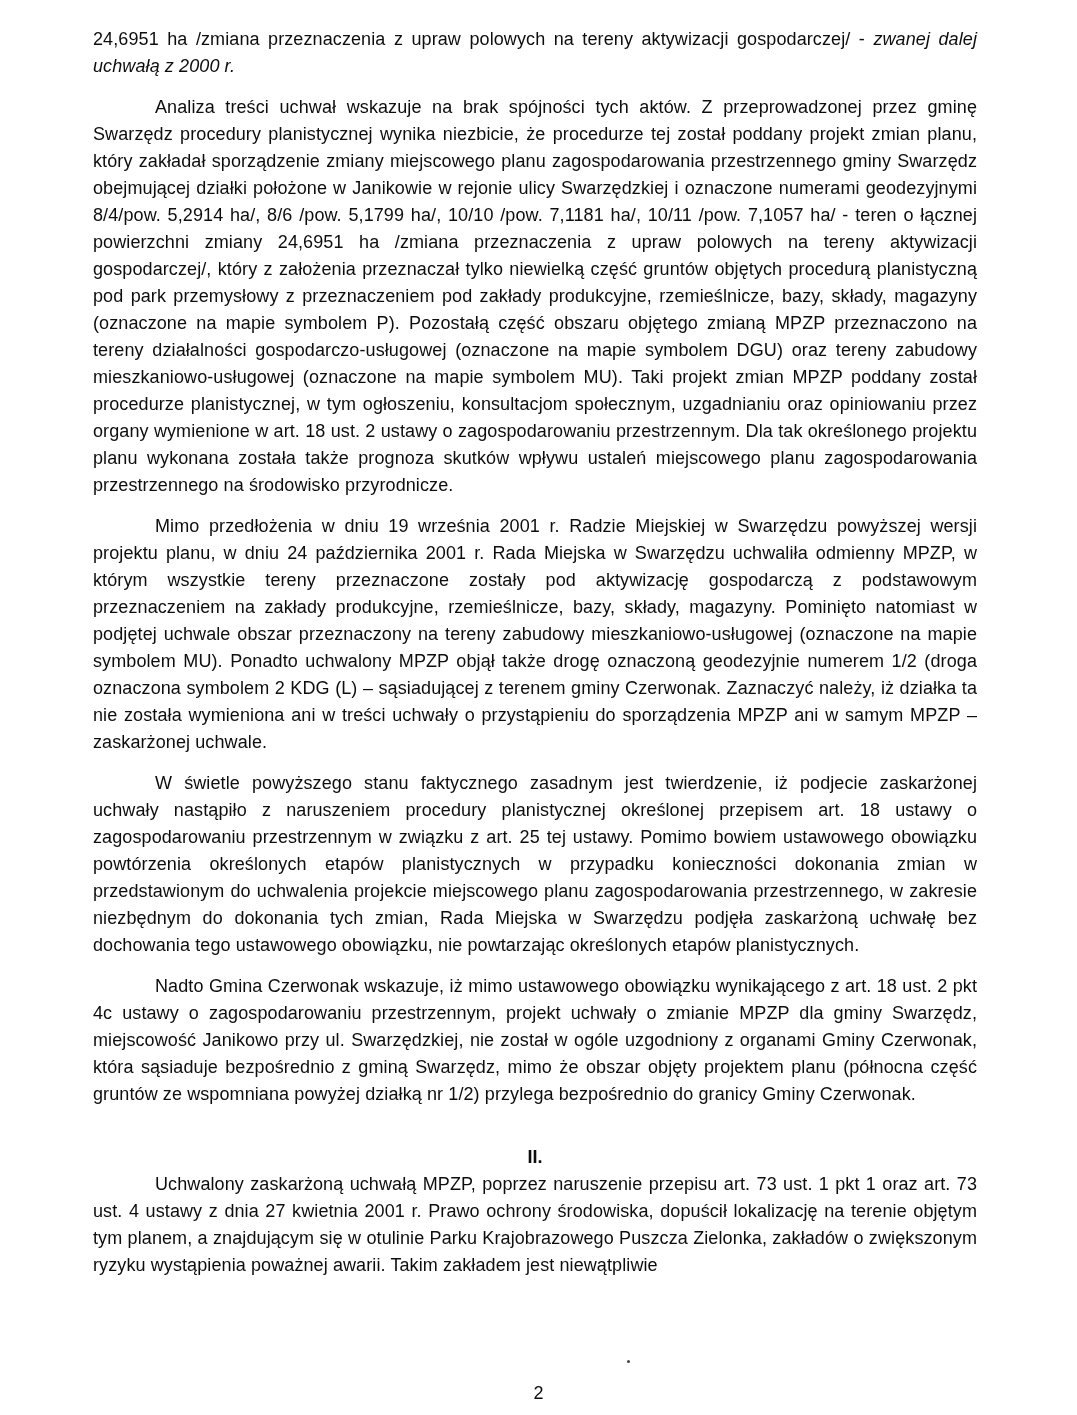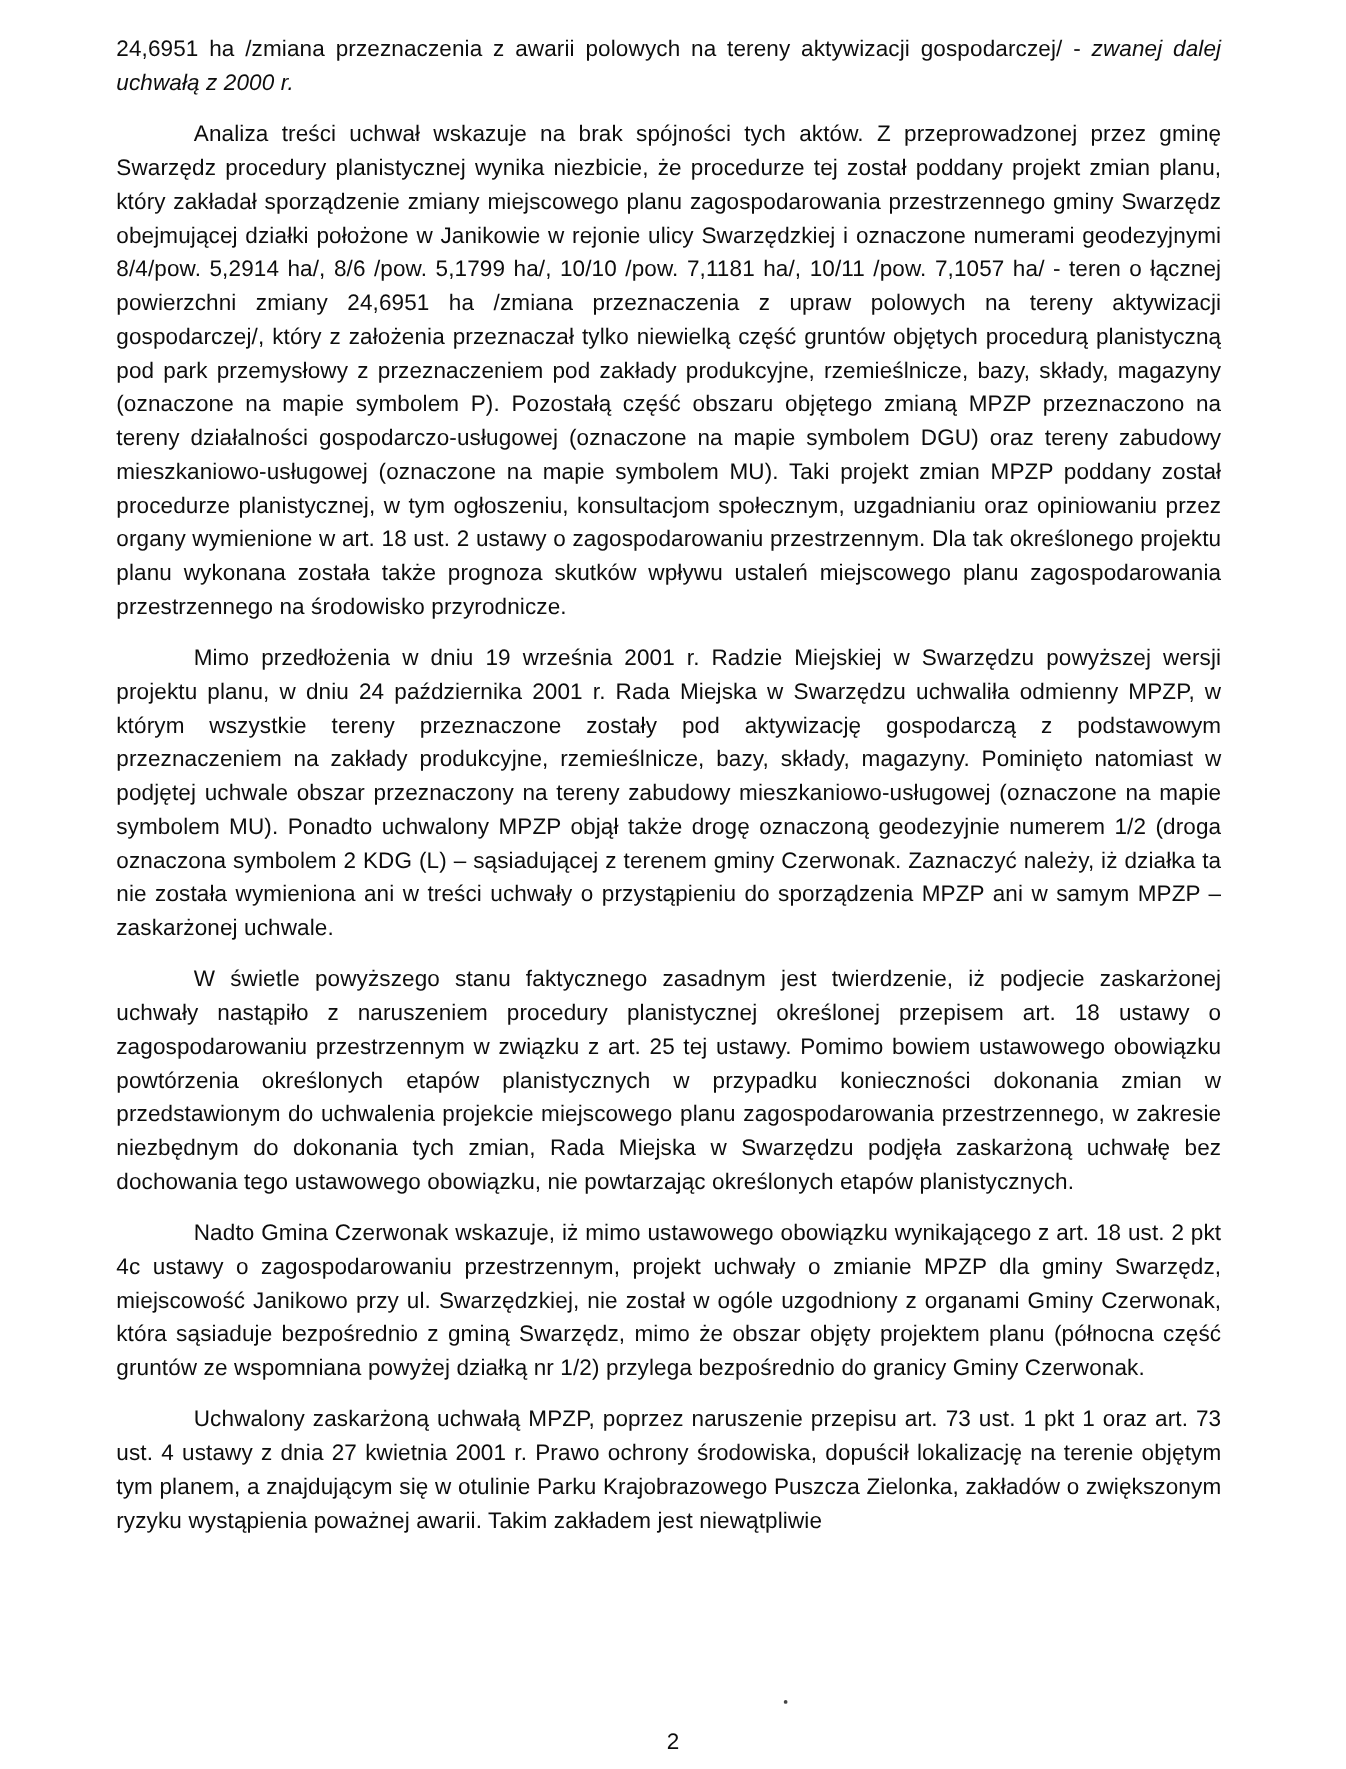--- a/index.html
+++ b/index.html
@@ -58,30 +58,31 @@
     height: 3px;
     border-radius: 50%;
     background: #444;
   }
 </style>
 </head>
 <body>
 
 <div class="page">
 
-  <p class="para"><span>24,6951 ha /zmiana przeznaczenia z awarii polowych na tereny aktywizacji gospodarczej/ - </span><span class="italic">zwanej dalej uchwałą z 2000 r.</span></p>
+  <p class="para"><span>24,6951 ha /zmiana przeznaczenia z upraw polowych na tereny aktywizacji gospodarczej/ - </span><span class="italic">zwanej dalej uchwałą z 2000 r.</span></p>
 
   <p class="para indent">Analiza treści uchwał wskazuje na brak spójności tych aktów. Z przeprowadzonej przez gminę Swarzędz procedury planistycznej wynika niezbicie, że procedurze tej został poddany projekt zmian planu, który zakładał sporządzenie zmiany miejscowego planu zagospodarowania przestrzennego gminy Swarzędz obejmującej działki położone w Janikowie w rejonie ulicy Swarzędzkiej i oznaczone numerami geodezyjnymi 8/4/pow. 5,2914 ha/, 8/6 /pow. 5,1799 ha/, 10/10 /pow. 7,1181 ha/, 10/11 /pow. 7,1057 ha/ - teren o łącznej powierzchni zmiany 24,6951 ha /zmiana przeznaczenia z upraw polowych na tereny aktywizacji gospodarczej/, który z założenia przeznaczał tylko niewielką część gruntów objętych procedurą planistyczną pod park przemysłowy z przeznaczeniem pod zakłady produkcyjne, rzemieślnicze, bazy, składy, magazyny (oznaczone na mapie symbolem P). Pozostałą część obszaru objętego zmianą MPZP przeznaczono na tereny działalności gospodarczo-usługowej (oznaczone na mapie symbolem DGU) oraz tereny zabudowy mieszkaniowo-usługowej (oznaczone na mapie symbolem MU). Taki projekt zmian MPZP poddany został procedurze planistycznej, w tym ogłoszeniu, konsultacjom społecznym, uzgadnianiu oraz opiniowaniu przez organy wymienione w art. 18 ust. 2 ustawy o zagospodarowaniu przestrzennym. Dla tak określonego projektu planu wykonana została także prognoza skutków wpływu ustaleń miejscowego planu zagospodarowania przestrzennego na środowisko przyrodnicze.</p>
 
   <p class="para indent">Mimo przedłożenia w dniu 19 września 2001 r. Radzie Miejskiej w Swarzędzu powyższej wersji projektu planu, w dniu 24 października 2001 r. Rada Miejska w Swarzędzu uchwaliła odmienny MPZP, w którym wszystkie tereny przeznaczone zostały pod aktywizację gospodarczą z podstawowym przeznaczeniem na zakłady produkcyjne, rzemieślnicze, bazy, składy, magazyny. Pominięto natomiast w podjętej uchwale obszar przeznaczony na tereny zabudowy mieszkaniowo-usługowej (oznaczone na mapie symbolem MU). Ponadto uchwalony MPZP objął także drogę oznaczoną geodezyjnie numerem 1/2 (droga oznaczona symbolem 2 KDG (L) – sąsiadującej z terenem gminy Czerwonak. Zaznaczyć należy, iż działka ta nie została wymieniona ani w treści uchwały o przystąpieniu do sporządzenia MPZP ani w samym MPZP – zaskarżonej uchwale.</p>
 
   <p class="para indent">W świetle powyższego stanu faktycznego zasadnym jest twierdzenie, iż podjecie zaskarżonej uchwały nastąpiło z naruszeniem procedury planistycznej określonej przepisem art. 18 ustawy o zagospodarowaniu przestrzennym w związku z art. 25 tej ustawy. Pomimo bowiem ustawowego obowiązku powtórzenia określonych etapów planistycznych w przypadku konieczności dokonania zmian w przedstawionym do uchwalenia projekcie miejscowego planu zagospodarowania przestrzennego, w zakresie niezbędnym do dokonania tych zmian, Rada Miejska w Swarzędzu podjęła zaskarżoną uchwałę bez dochowania tego ustawowego obowiązku, nie powtarzając określonych etapów planistycznych.</p>
 
   <p class="para indent">Nadto Gmina Czerwonak wskazuje, iż mimo ustawowego obowiązku wynikającego z art. 18 ust. 2 pkt 4c ustawy o zagospodarowaniu przestrzennym, projekt uchwały o zmianie MPZP dla gminy Swarzędz, miejscowość Janikowo przy ul. Swarzędzkiej, nie został w ogóle uzgodniony z organami Gminy Czerwonak, która sąsiaduje bezpośrednio z gminą Swarzędz, mimo że obszar objęty projektem planu (północna część gruntów ze wspomniana powyżej działką nr 1/2) przylega bezpośrednio do granicy Gminy Czerwonak.</p>
 
+  <div class="section-heading">II.</div>
 
   <p class="para indent">Uchwalony zaskarżoną uchwałą MPZP, poprzez naruszenie przepisu art. 73 ust. 1 pkt 1 oraz art. 73 ust. 4 ustawy z dnia 27 kwietnia 2001 r. Prawo ochrony środowiska, dopuścił lokalizację na terenie objętym tym planem, a znajdującym się w otulinie Parku Krajobrazowego Puszcza Zielonka, zakładów o zwiększonym ryzyku wystąpienia poważnej awarii. Takim zakładem jest niewątpliwie</p>
 
 </div>
 
 <div class="scan-dot"></div>
 
 <div class="page-number">2</div>
 
 </body></html>

